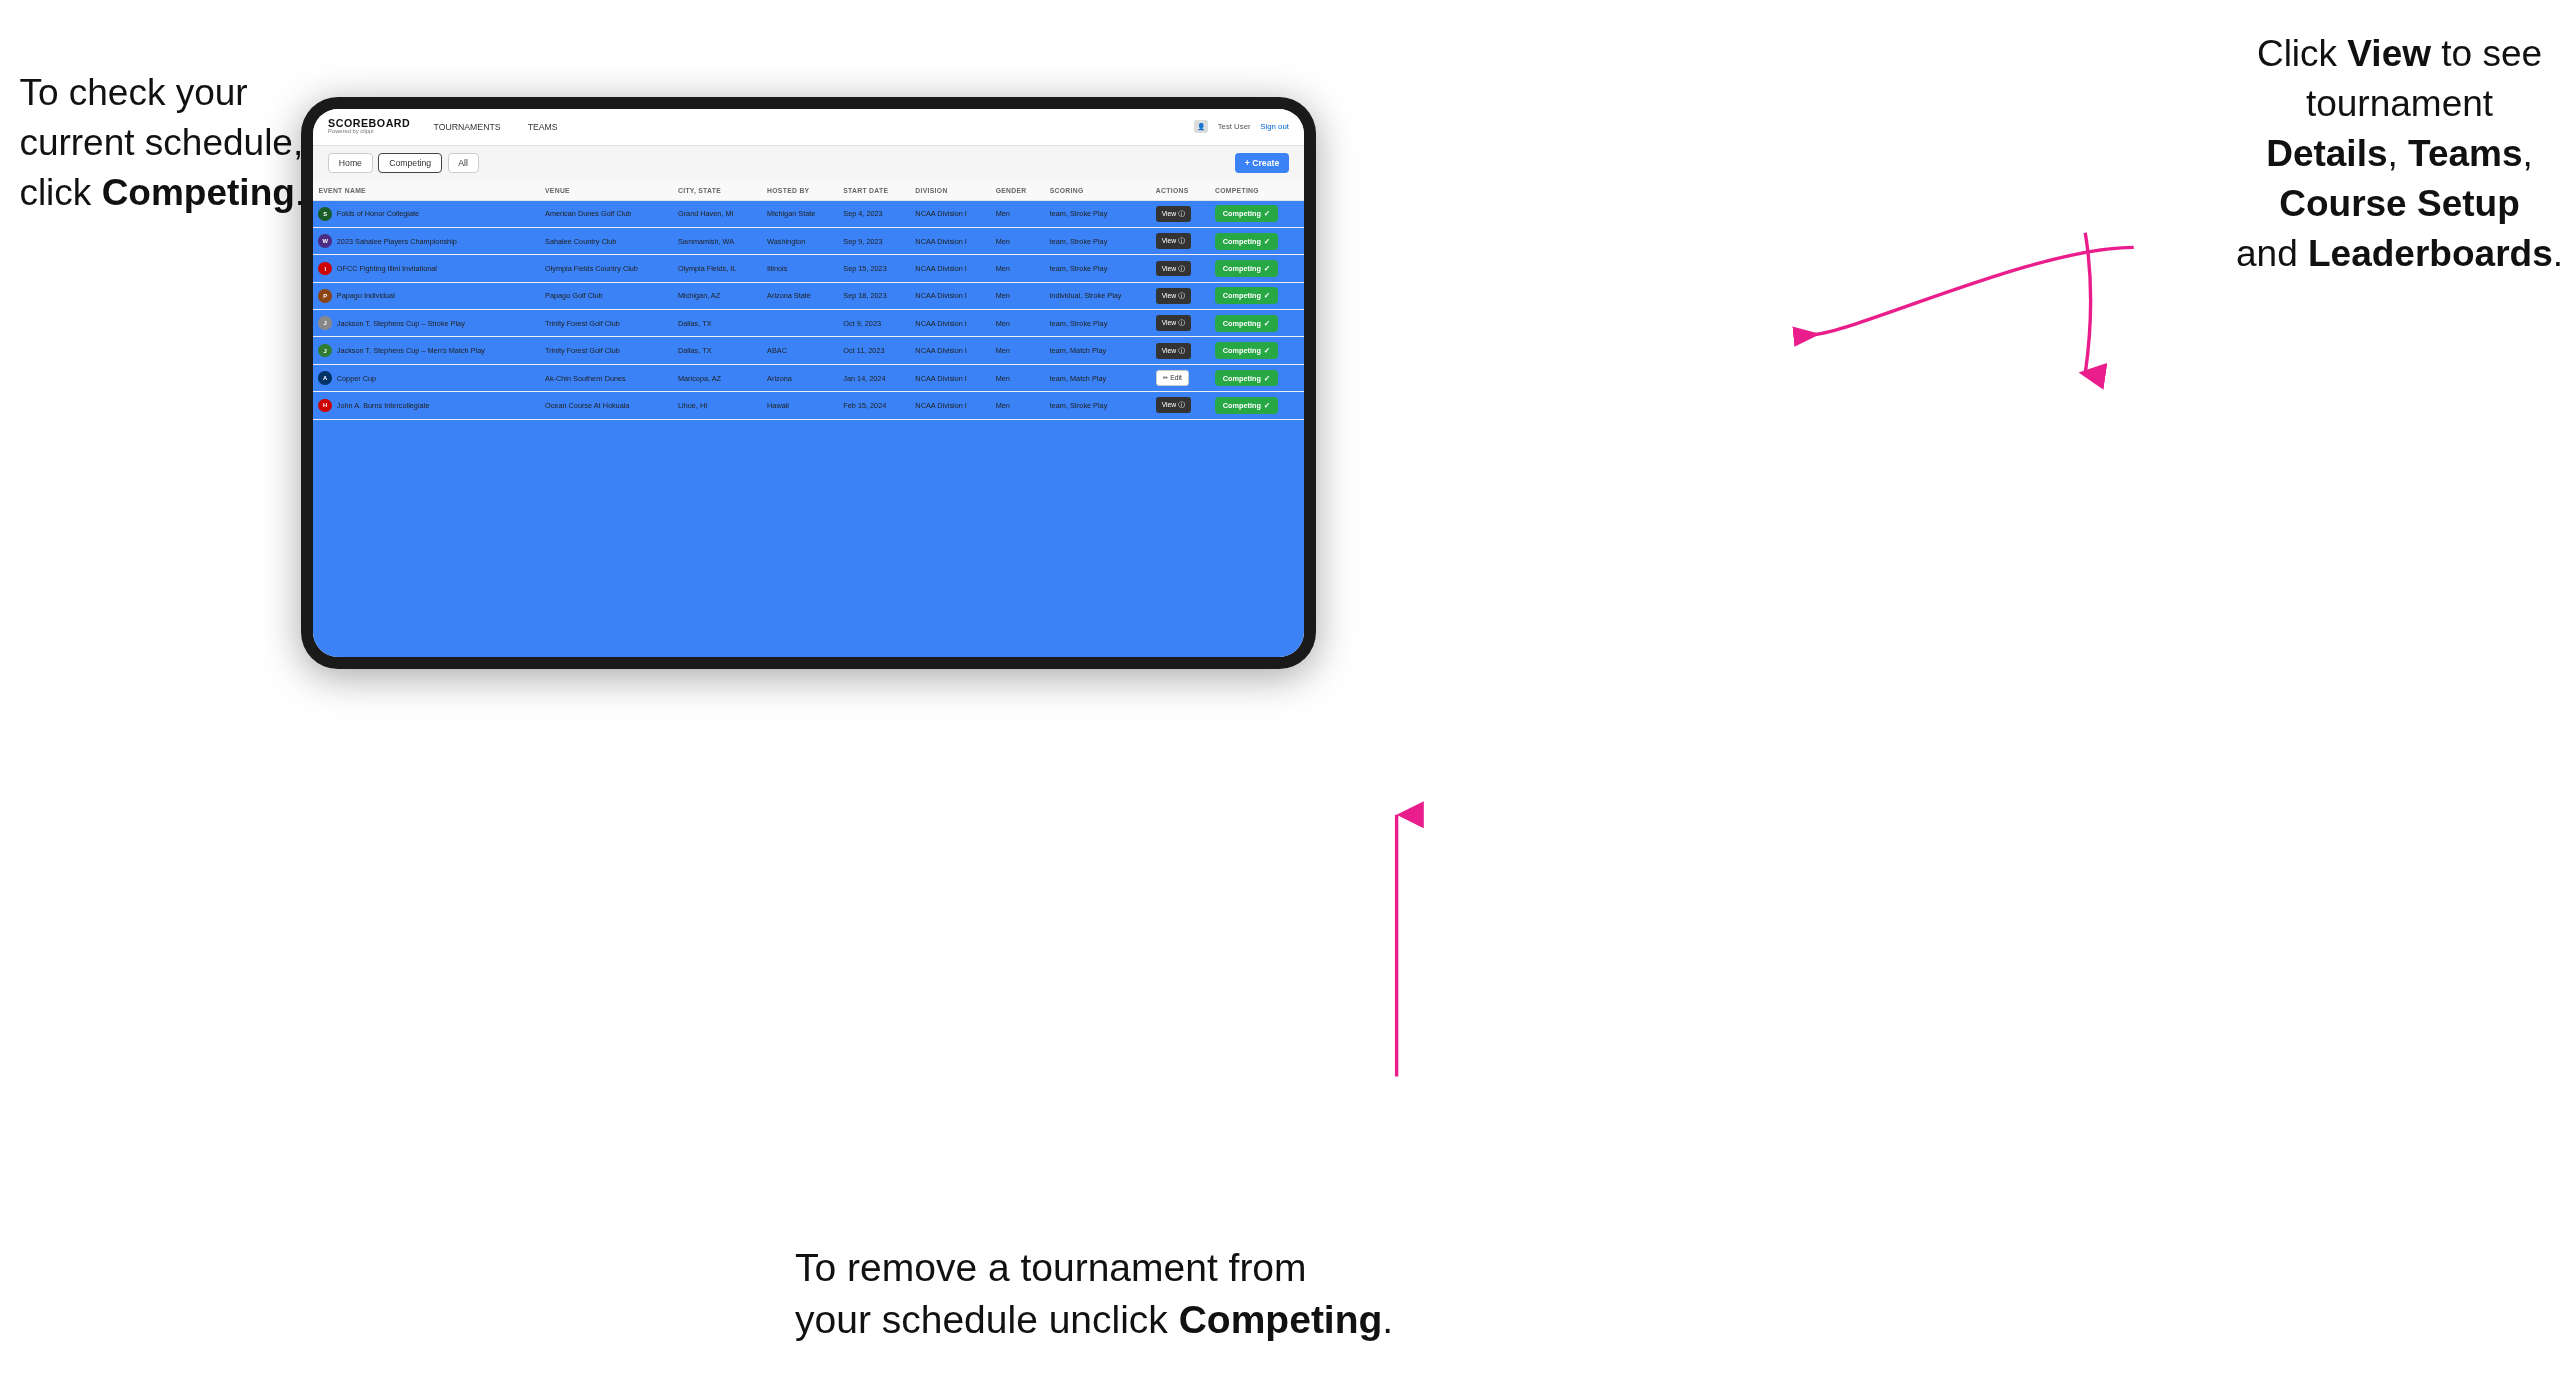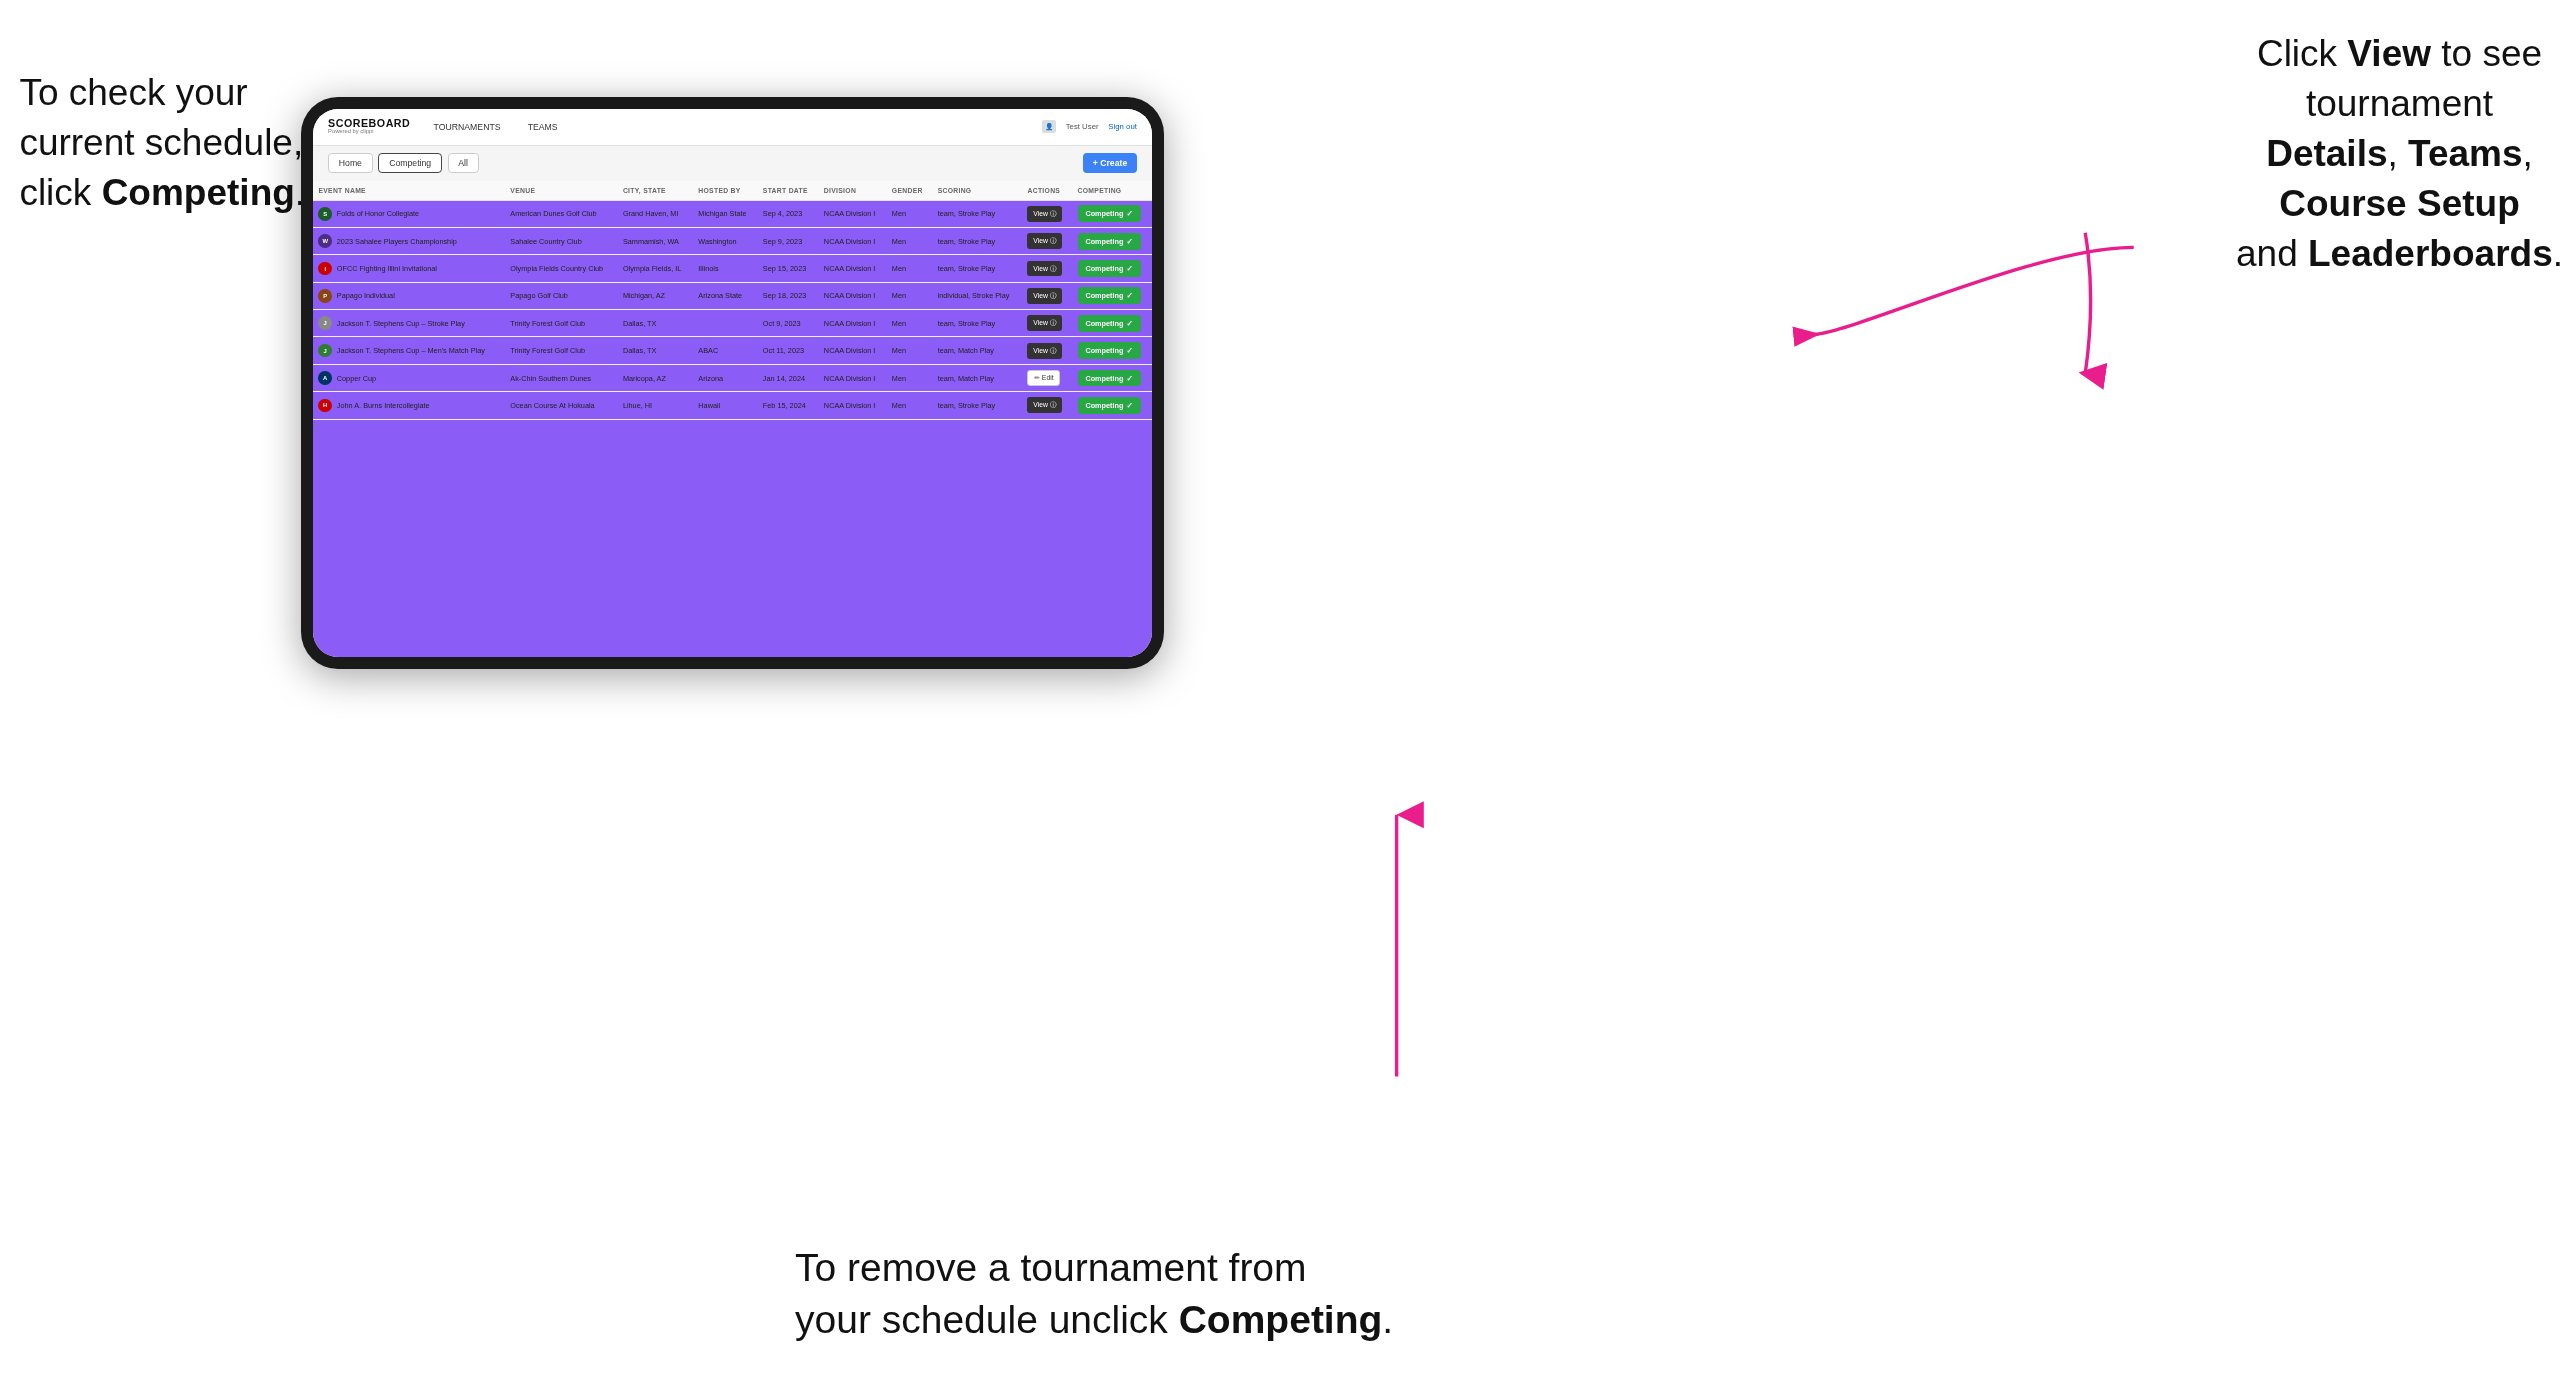--- a/index.html
+++ b/index.html
@@ -38,21 +38,21 @@
       left: 795px;
       bottom: 39px;
       font-size: 39px;
     }
 
     
     .device {
       position: absolute;
       left: 301px;
       top: 97px;
-      width: 863px;
+      width: 1015px;
       height: 572px;
       background: #1a1a1a;
       border-radius: 37px;
       padding: 11.6px;
       box-shadow: 0 7.8px 39px rgba(0,0,0,0.35);
     }
 
     .device-screen {
       width: 100%;
       height: 100%;
@@ -156,21 +156,21 @@
       border-radius: 3.9px;
       border: none;
       cursor: pointer;
       font-weight: 600;
     }
 
     
     .table-container {
       flex: 1;
       overflow: auto;
-      background: #8b5cf6;
+      background: #3b82f6;
     }
 
     table {
       width: 100%;
       border-collapse: collapse;
       font-size: 7.3px;
     }
 
     thead tr {
       background: #f9f9f9;

